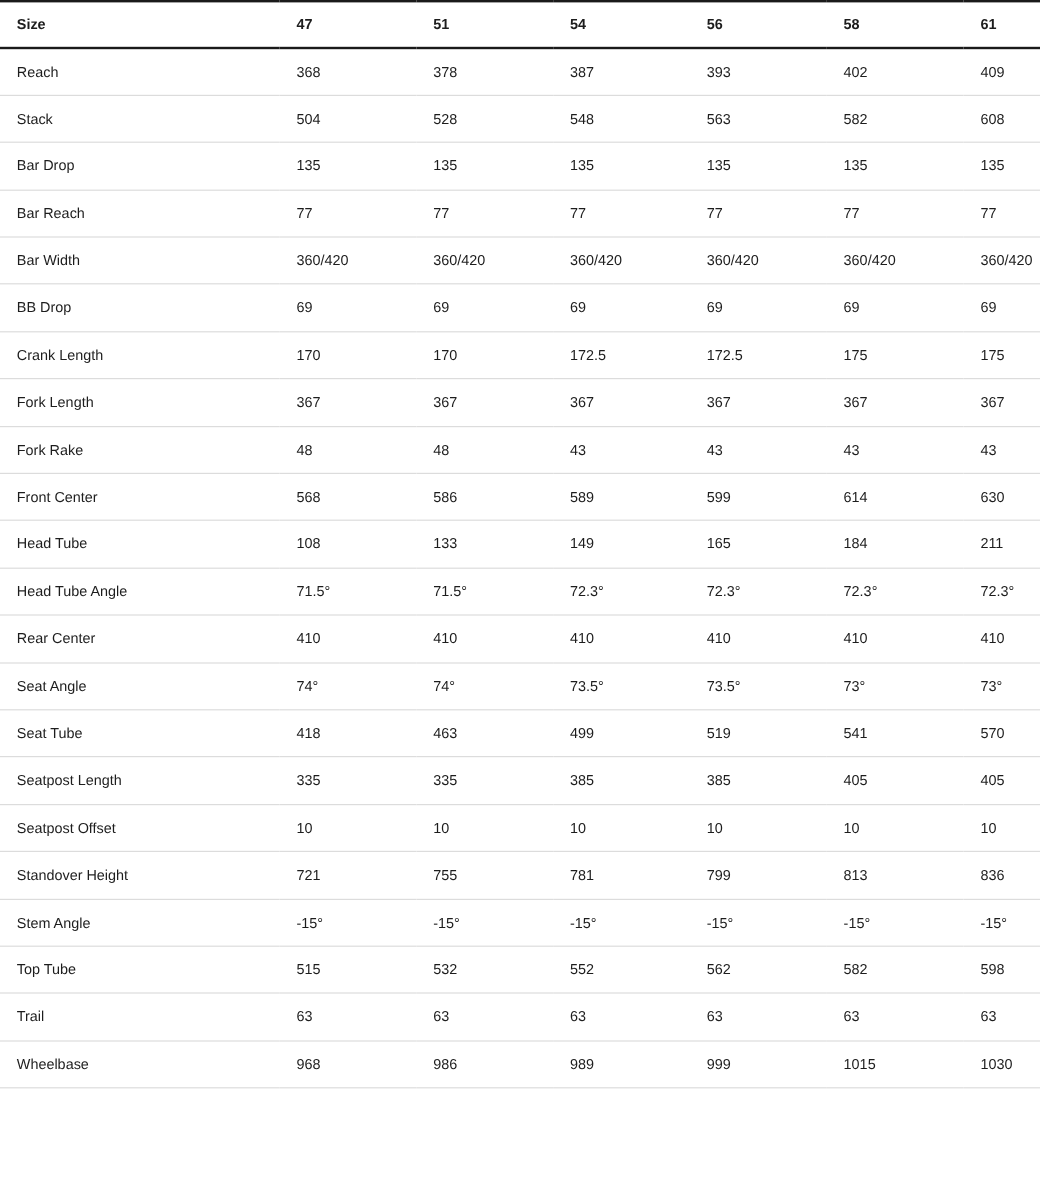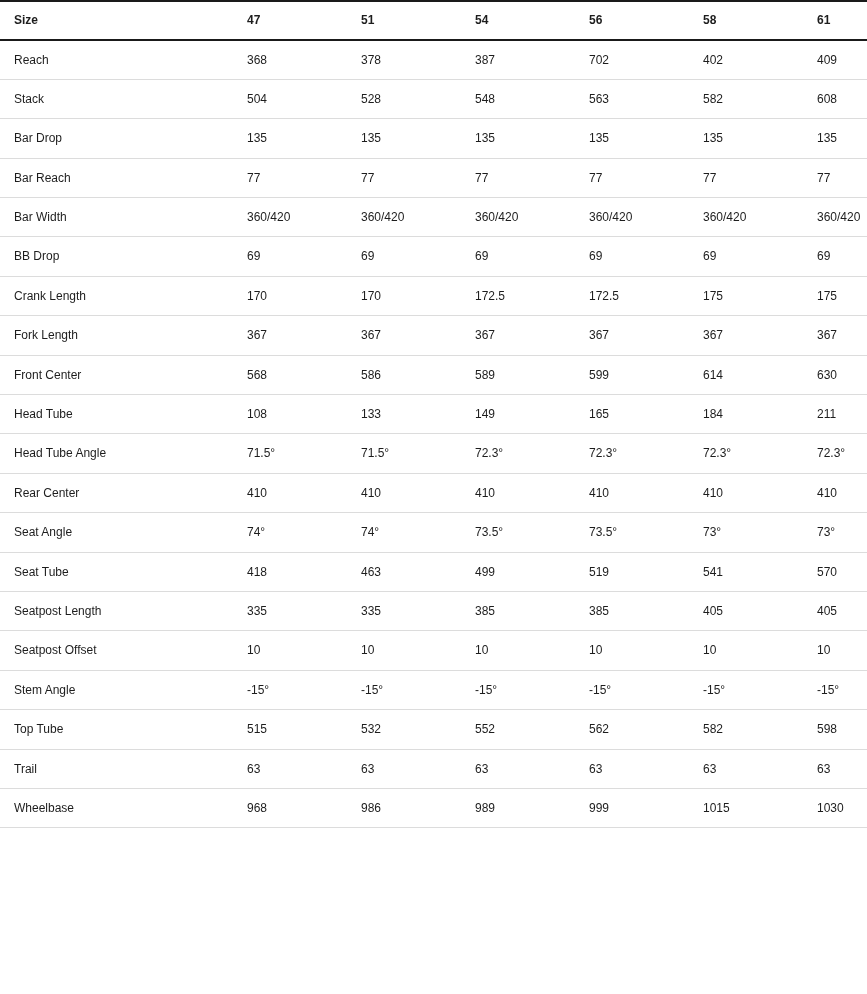--- a/index.html
+++ b/index.html
@@ -68,21 +68,21 @@
         <th>58</th>
         <th>61</th>
       </tr>
     </thead>
     <tbody id="geo-tbody">
         <tr>
           <th>Reach</th>
           <td>368</td>
           <td>378</td>
           <td>387</td>
-          <td>702</td>
+          <td>393</td>
           <td>402</td>
           <td>409</td>
         </tr>
         <tr>
           <th>Stack</th>
           <td>504</td>
           <td>528</td>
           <td>548</td>
           <td>563</td>
           <td>582</td>
@@ -136,20 +136,29 @@
         <tr>
           <th>Fork Length</th>
           <td>367</td>
           <td>367</td>
           <td>367</td>
           <td>367</td>
           <td>367</td>
           <td>367</td>
         </tr>
         <tr>
+          <th>Fork Rake</th>
+          <td>48</td>
+          <td>48</td>
+          <td>43</td>
+          <td>43</td>
+          <td>43</td>
+          <td>43</td>
+        </tr>
+        <tr>
           <th>Front Center</th>
           <td>568</td>
           <td>586</td>
           <td>589</td>
           <td>599</td>
           <td>614</td>
           <td>630</td>
         </tr>
         <tr>
           <th>Head Tube</th>
@@ -208,20 +217,29 @@
         <tr>
           <th>Seatpost Offset</th>
           <td>10</td>
           <td>10</td>
           <td>10</td>
           <td>10</td>
           <td>10</td>
           <td>10</td>
         </tr>
         <tr>
+          <th>Standover Height</th>
+          <td>721</td>
+          <td>755</td>
+          <td>781</td>
+          <td>799</td>
+          <td>813</td>
+          <td>836</td>
+        </tr>
+        <tr>
           <th>Stem Angle</th>
           <td>-15°</td>
           <td>-15°</td>
           <td>-15°</td>
           <td>-15°</td>
           <td>-15°</td>
           <td>-15°</td>
         </tr>
         <tr>
           <th>Top Tube</th>

